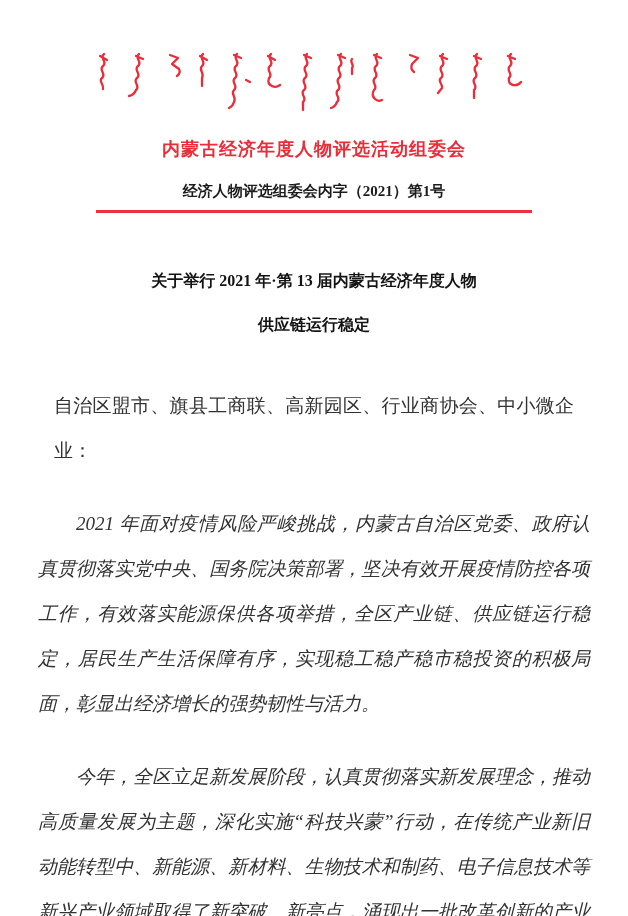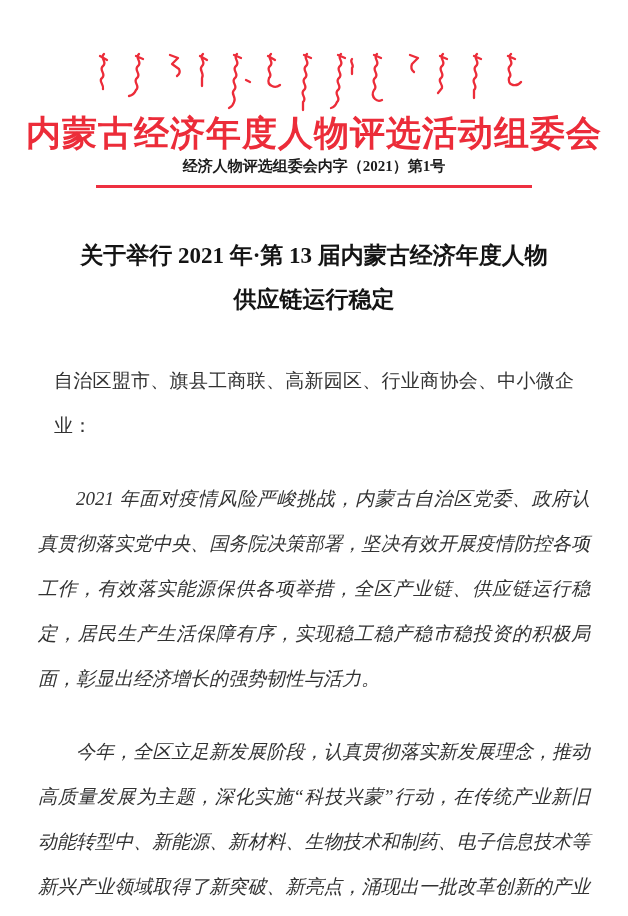--- a/index.html
+++ b/index.html
@@ -21,31 +21,31 @@
     text-align: center;
     padding-top: 50px;
   }
   .mongolian-banner {
     display: block;
     margin: 0 auto;
     width: 440px;
     height: 62px;
   }
   .org-title {
-    margin-top: 2px;
+    margin-top: 18px;
     font-family: "Liberation Sans", "DejaVu Sans", sans-serif;
-    font-size: 35px;
+    font-size: 18px;
     font-weight: bold;
     letter-spacing: 1px;
     color: #ec2c39;
     line-height: 38px;
     white-space: nowrap;
   }
   .doc-number {
-    margin-top: 5px;
+    margin-top: 14px;
     font-size: 15px;
     font-weight: bold;
     color: #1c1c1c;
     line-height: 18px;
   }
   .red-rule {
     width: 436px;
     height: 3px;
     margin: 10px auto 0;
     background: #ee3040;
@@ -54,21 +54,21 @@
   .notice-body {
     padding: 0 38px;
     color: #323232;
     font-size: 19px;
     line-height: 45px;
     text-align: justify;
     text-align-last: left;
   }
   .notice-title {
     margin: 46px 0 0;
-    font-size: 23px;
+    font-size: 16px;
     font-weight: bold;
     color: #141414;
     text-align: center;
     text-align-last: center;
     line-height: 44px;
   }
   .addressee {
     margin: 36px 16px 0;
   }
   .para {

